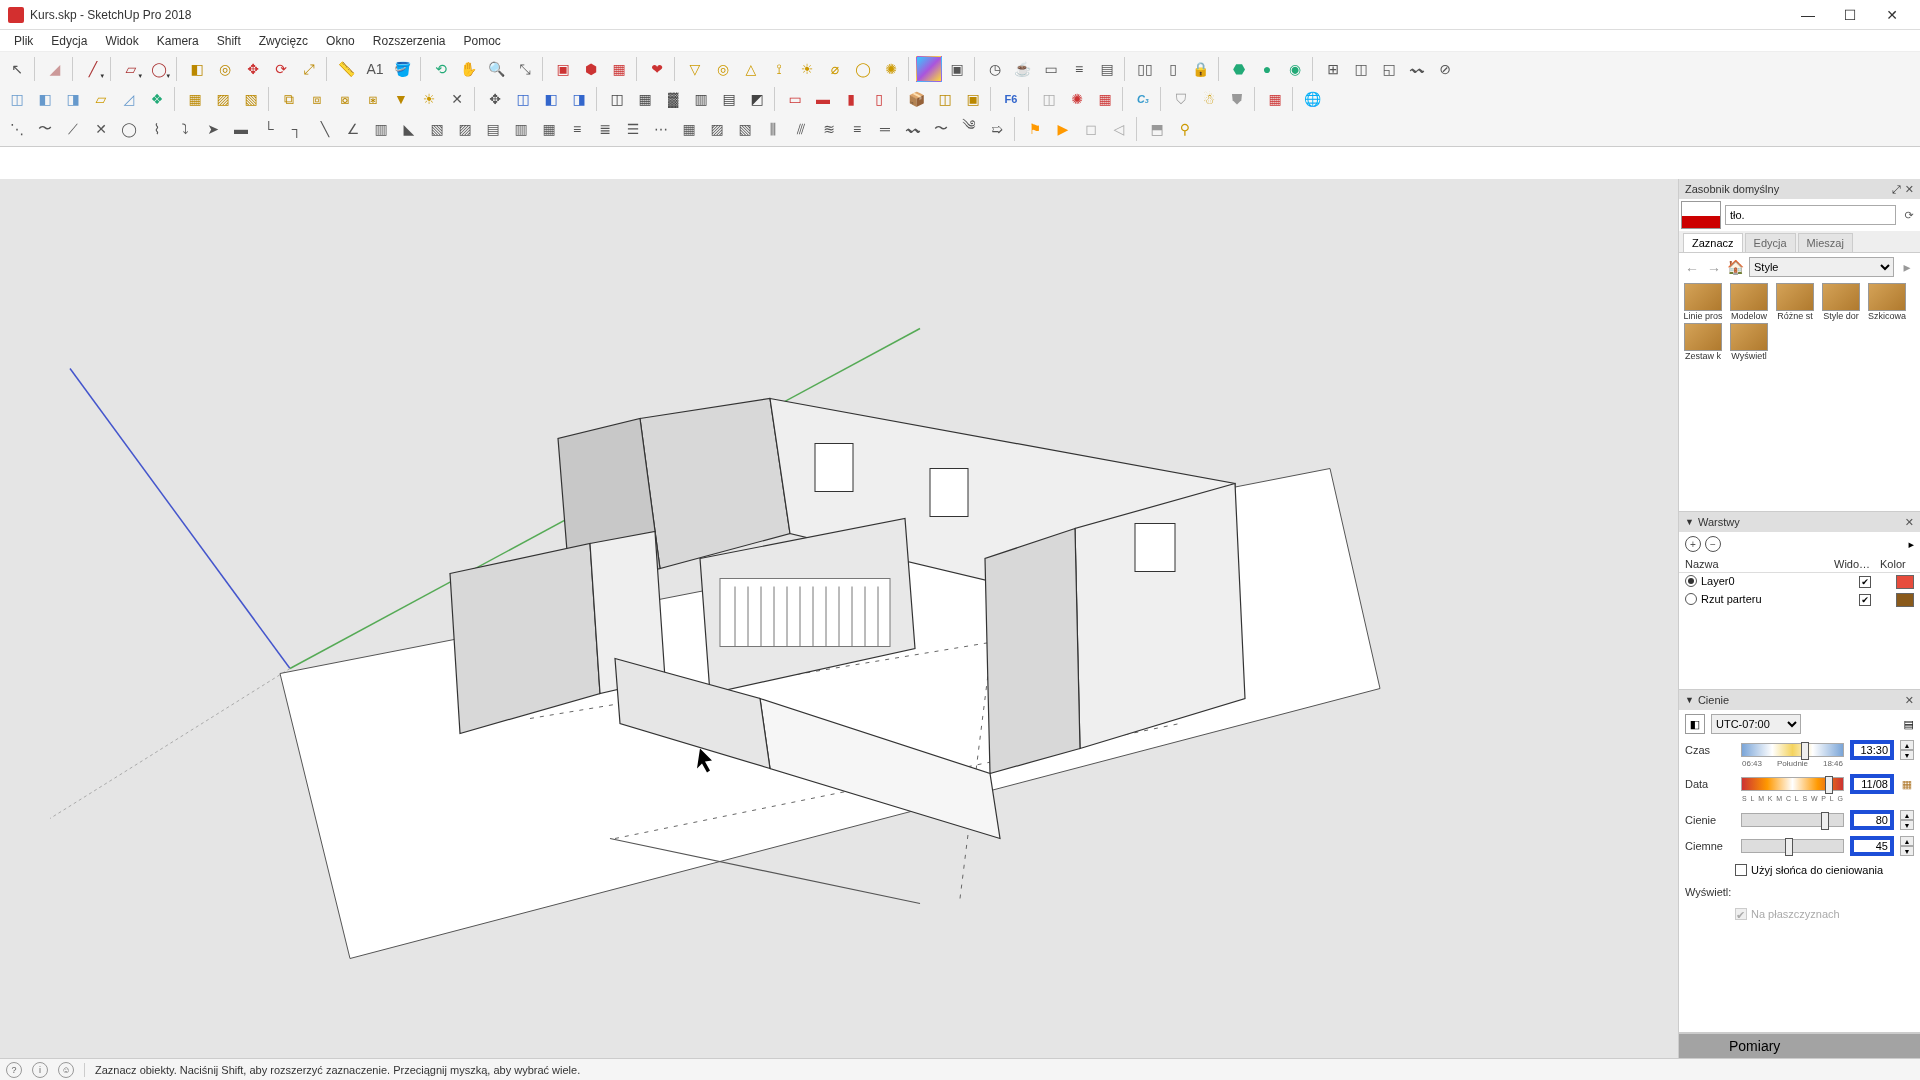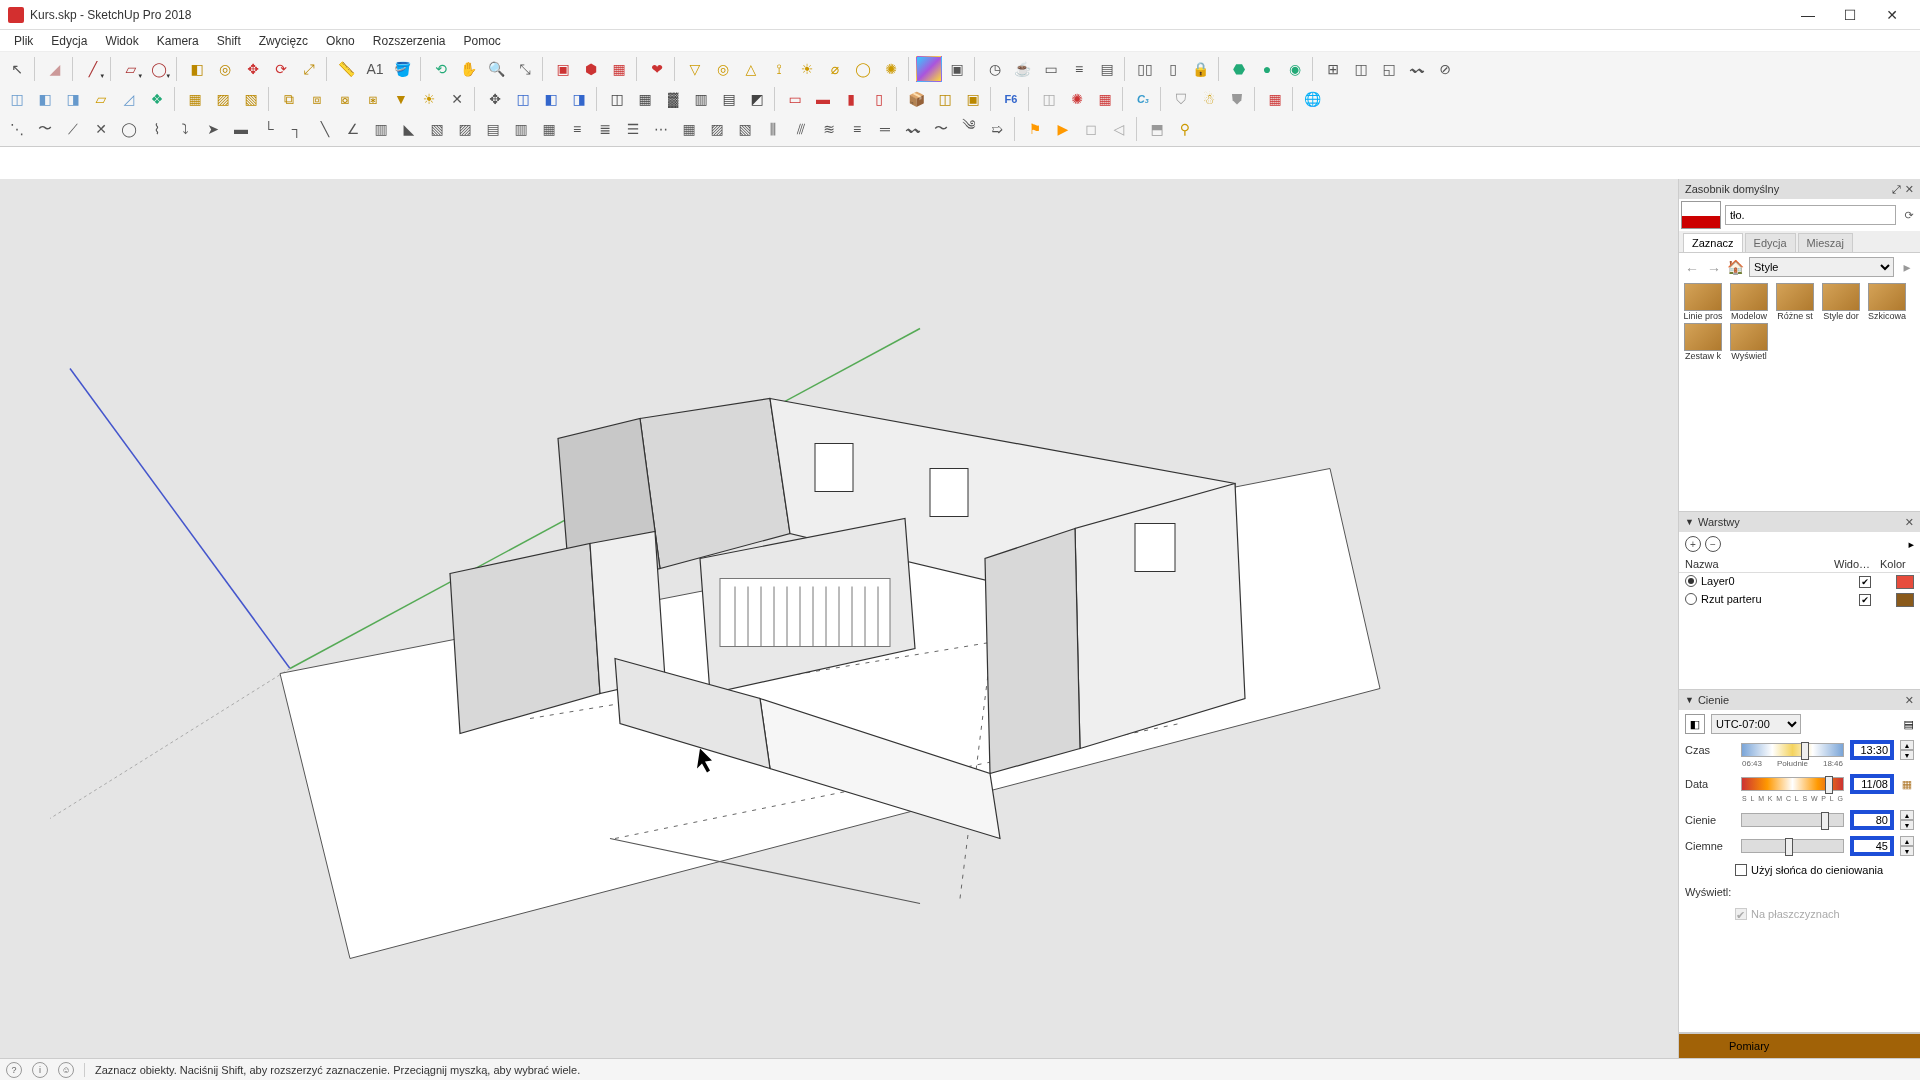--- a/index.html
+++ b/index.html
@@ -64,21 +64,21 @@
 .shadows-row .spin .sp { height:10px; border:1px solid #aaa; font-size:7px; display:flex; align-items:center; justify-content:center; background:#eee;}
 .cb-row { display:flex; align-items:center; gap:4px; font-size:11px; padding:2px 0 2px 50px;}
 .cb-row .cb2 { width:12px; height:12px; border:1px solid #555;}
 .cb-row.dis { color:#aaa; }
 .cb-row.dis .cb2 { border-color:#ccc; background:#efefef; }
 .section-hdr { font-size:11px; color:#333; padding:2px 0;}
 .cal { width:14px; height:14px; color:#b07a2e; display:flex; align-items:center; justify-content:center; font-size:11px;}
 .icons-toggle { width:20px; height:20px; background:#fff; border:1px solid #999; display:flex; align-items:center; justify-content:center; font-size:11px;}
 .statusbar { height: 22px; background: #f5f5f5; border-top: 1px solid #ccc; display: flex; align-items: center; padding: 0 6px; font-size: 11px; color: #333; gap: 10px;}
 .statusbar .sicon { width:16px; height:16px; border:1px solid #999; border-radius:50%; display:flex; align-items:center; justify-content:center; font-size:9px; color:#666;}
-.pomiary { height: 18px; font-size:11px; padding:12px 6px; border-top:1px solid #ccc; display:flex; align-items:center; background:#a16207;}
+.pomiary { height: 18px; font-size:14px; padding:12px 6px; border-top:1px solid #ccc; display:flex; align-items:center; background:#a3a3a3;}
 </style>
 </head>
 <body>
 
 <div class="titlebar">
   <div class="icon"></div>
   <div class="title">Kurs.skp - SketchUp Pro 2018</div>
   <div class="win-controls">
     <div class="win-btn">—</div>
     <div class="win-btn">☐</div>

